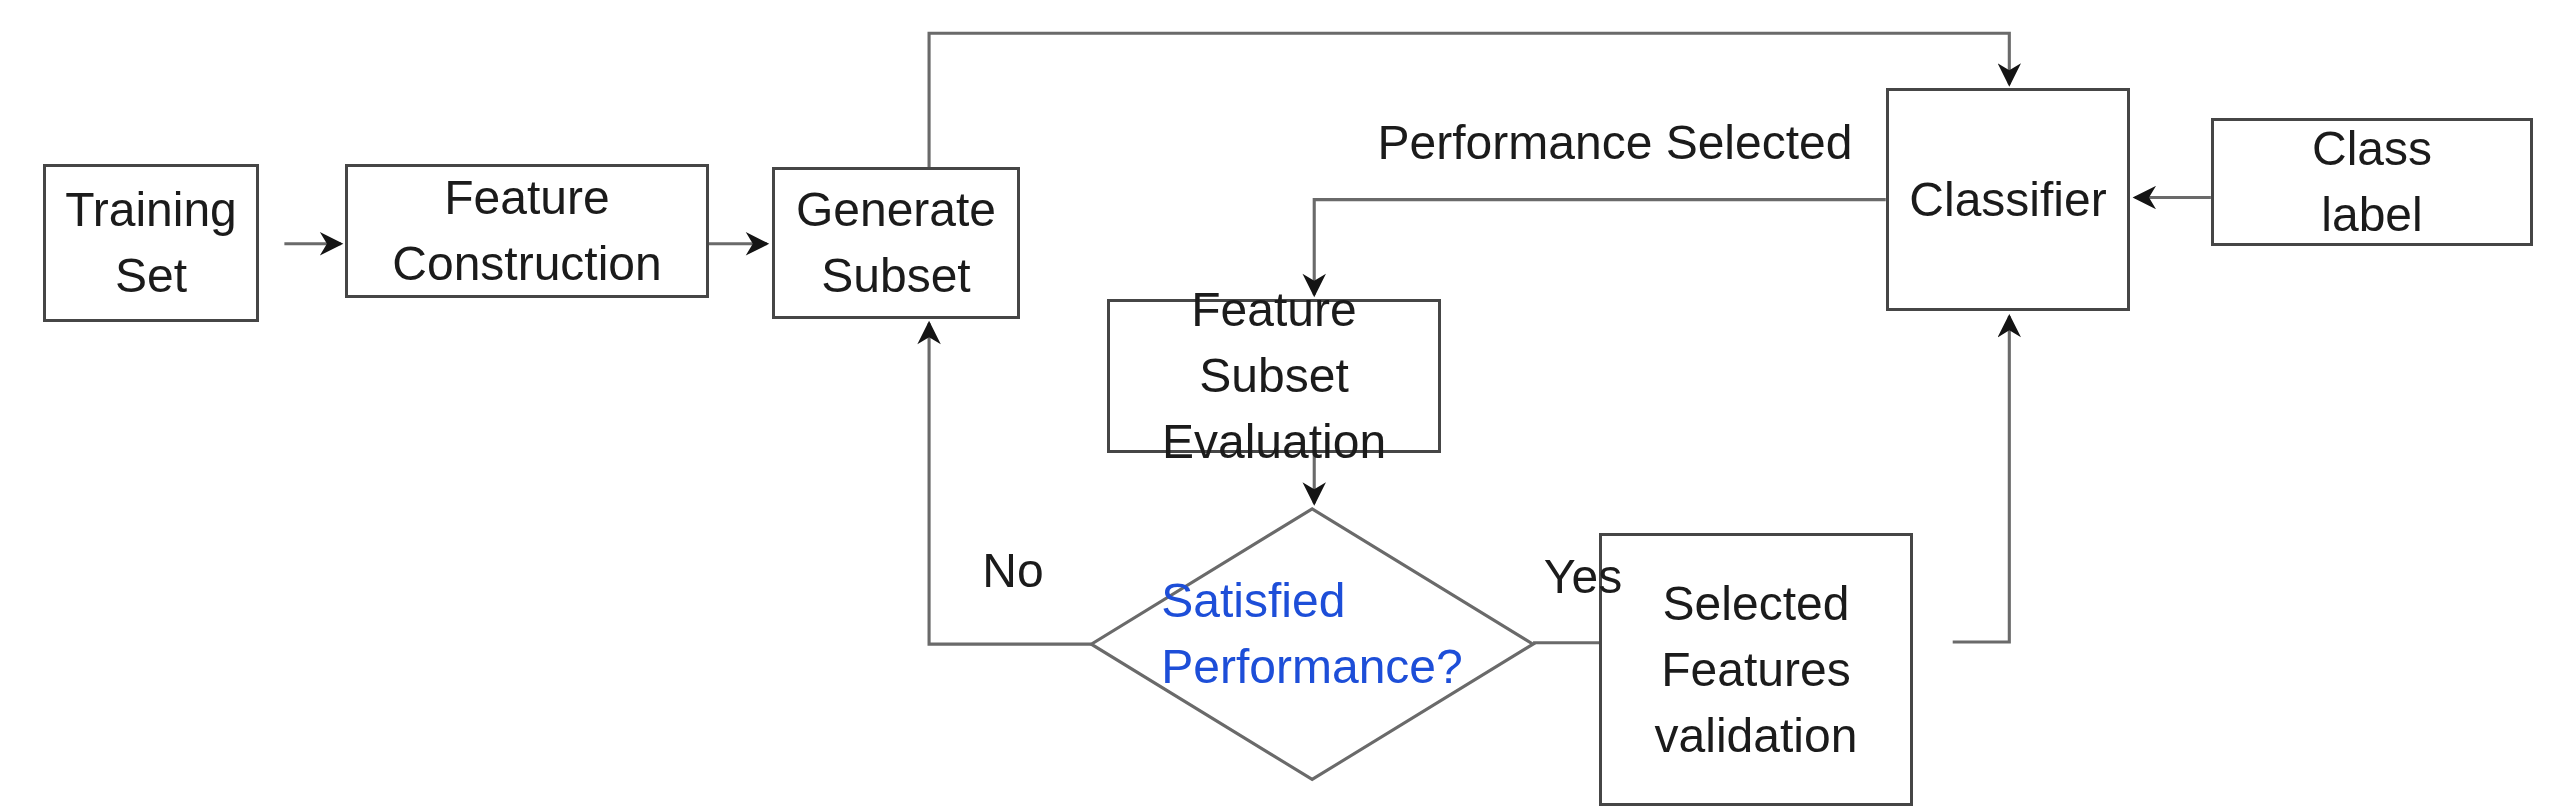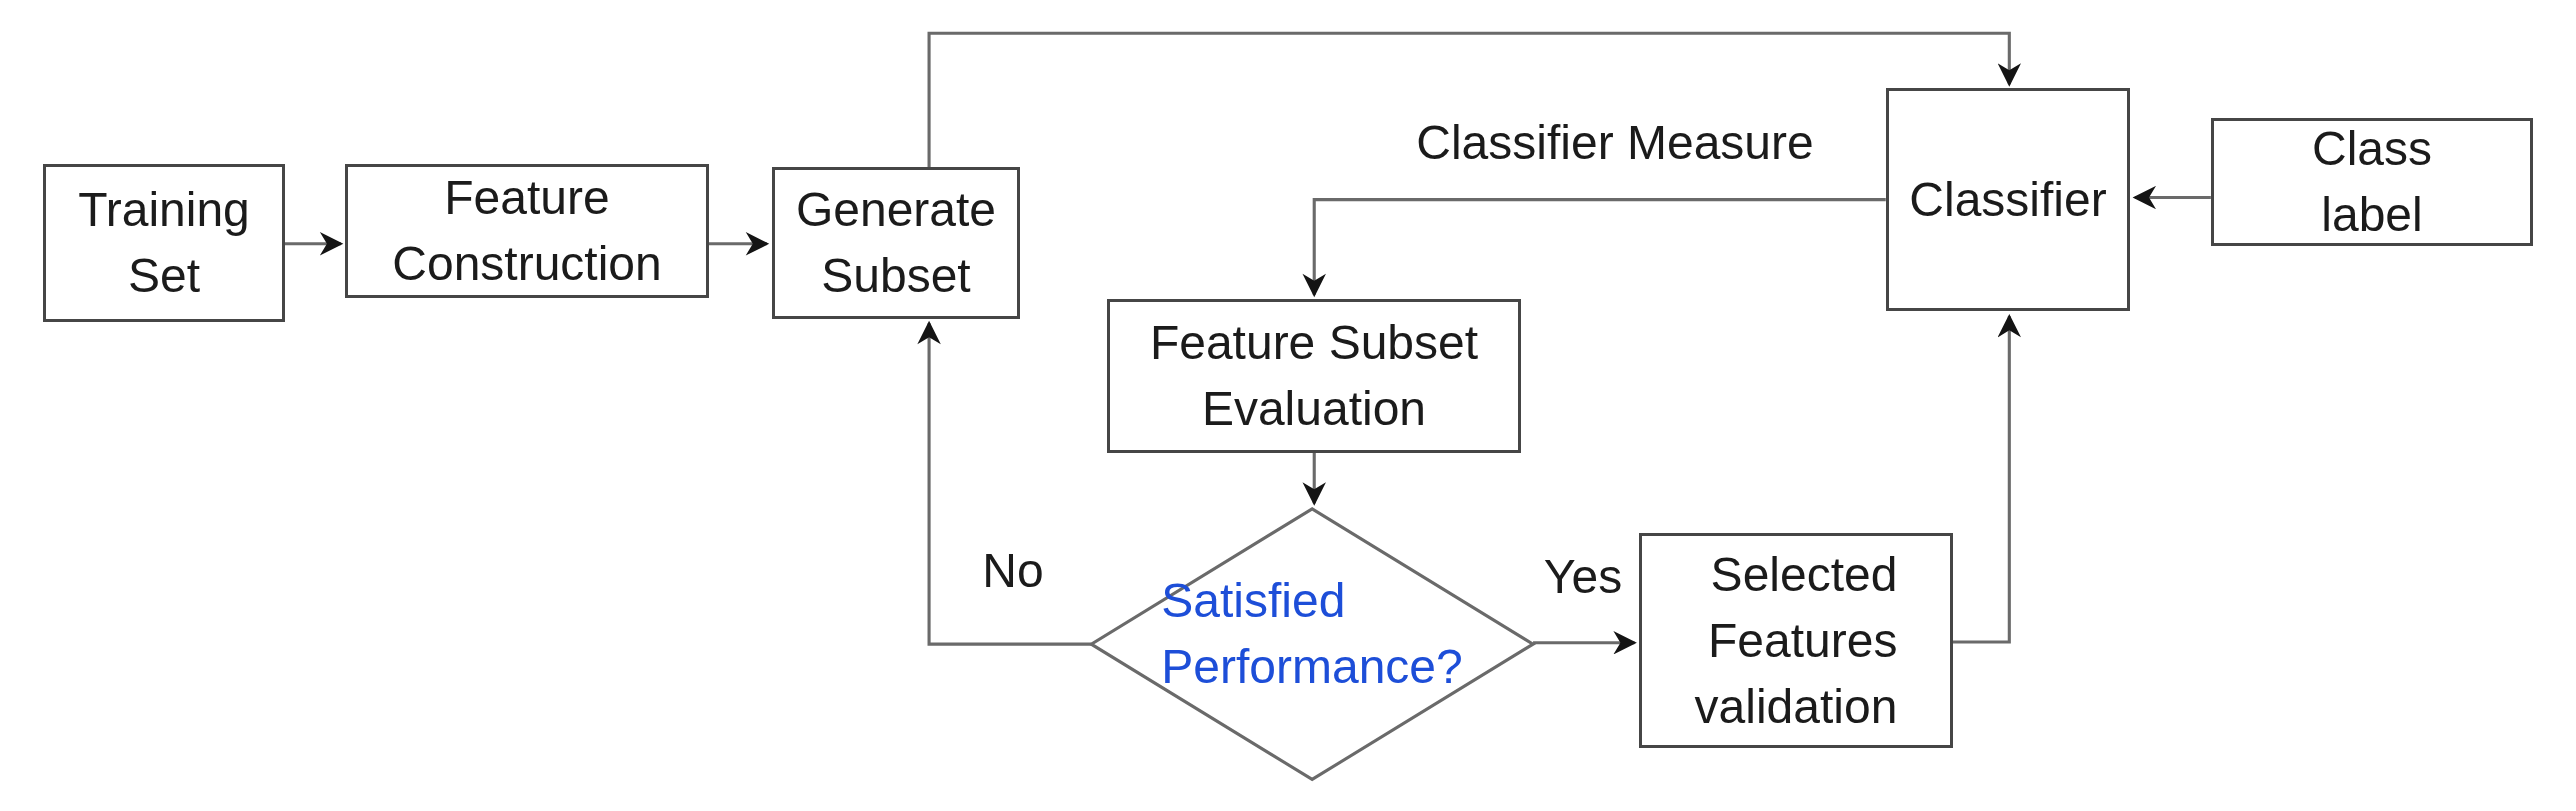--- a/index.html
+++ b/index.html
@@ -37,27 +37,27 @@
     border: 3.5px solid #464646;
     display: flex;
     align-items: center;
     justify-content: center;
     text-align: center;
     font-size: 48px;
     line-height: 66px;
     white-space: pre-line;
     color: #1b1b1b;
   }
-  .node-training       { left: 43px;   top: 164px; width: 242px; height: 158px; }
+  .node-training       { left: 43px;   top: 164px; width: 216px; height: 158px; }
   .node-construction   { left: 345px;  top: 164px; width: 364px; height: 134px; }
   .node-generate       { left: 772px; top: 167px; width: 248px; height: 152px; }
-  .node-fse            { left: 1107px; top: 299px; width: 414px; height: 154px; }
+  .node-fse            { left: 1107px; top: 299px; width: 334px; height: 154px; }
   .node-classifier     { left: 1886px; top: 88px; width: 244px; height: 223px; }
   .node-classlabel     { left: 2211px; top: 118px; width: 322px; height: 128px; }
-  .node-selected       { left: 1639px; top: 533px; width: 314px; height: 215px; text-align: right; }
+  .node-selected       { left: 1599px; top: 533px; width: 314px; height: 273px; }
   .diamond-label {
     position: absolute;
     left: 1105px;
     top: 568px;
     width: 414px;
     height: 131px;
     display: flex;
     align-items: center;
     justify-content: center;
     text-align: left;
@@ -144,20 +144,20 @@
 
   <div class="node node-classifier">
     <span>Classifier</span>
   </div>
 
   <div class="node node-classlabel">
     <span>Class
 label</span>
   </div>
 
-  <div class="edge-label lbl-pm">Classifier Measure</div>
+  <div class="edge-label lbl-pm">Performance Selected</div>
 
   <div class="edge-label lbl-no">No</div>
 
   <div class="edge-label lbl-yes">Yes</div>
 
 </div>
 
 
 </body></html>

